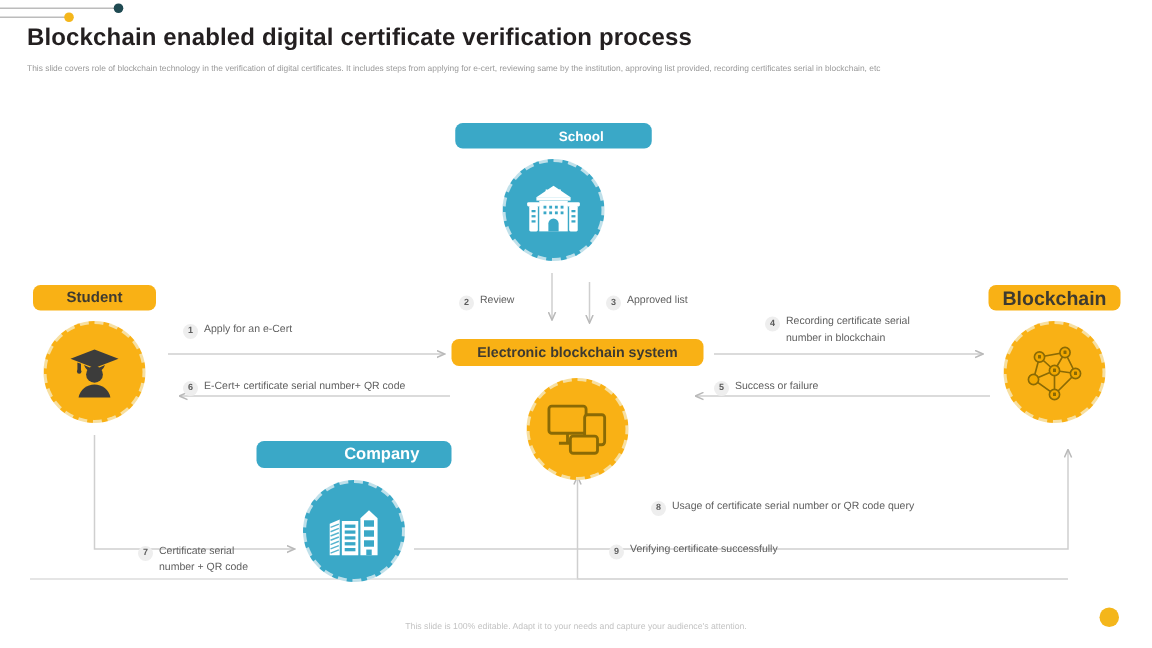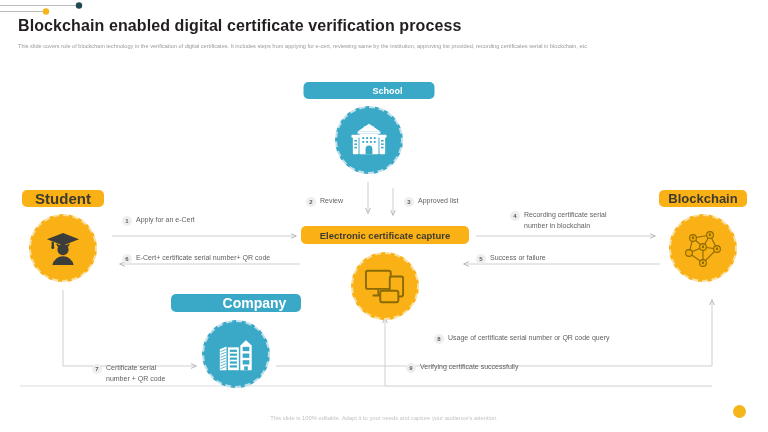--- a/index.html
+++ b/index.html
@@ -147,21 +147,21 @@
           <rect x="14.5" y="5.6" width="1.3" height="5"></rect>
           <rect x="17.6" y="5" width="1.3" height="5.6"></rect>
           <rect x="20.7" y="5" width="1.3" height="5.6"></rect>
           <rect x="23.8" y="5.6" width="1.3" height="5"></rect>
         </g>
       </svg>
     </div>
   </div>
 
   <div class="node" style="left:28px;top:190px;width:70px;height:100px;">
-    <div class="pill amber" style="top:0;width:82px;height:17px;font-size:15px;">
+    <div class="pill amber" style="top:0;width:82px;height:17px;font-size:10px;">
       <span>Student</span>
     </div>
     <div class="circle amber" style="top:24px;width:68px;height:68px;">
       <svg width="40" height="40" viewBox="0 0 40 40" fill="#3c3c3b">
         <path d="M20 5 L36 11.2 L20 17.4 L4 11.2 Z"></path>
         <path d="M8.6 13.6 L8.6 18.8 a1.2 1.2 0 0 0 2.4 0 L11 14.5 Z"></path>
         <circle cx="9.8" cy="19.6" r="1.5"></circle>
         <path d="M13 15.4 a7.4 7.4 0 0 0 14 0 L20 18.5 Z"></path>
         <circle cx="20" cy="21.6" r="5.6"></circle>
         <path d="M9.4 37 a10.8 10.8 0 0 1 21.2 0 Z"></path>
@@ -194,34 +194,34 @@
           <rect x="23" y="37.6" width="2" height="2.4" rx=".4"></rect>
           <rect x="23" y="21.6" width="2" height="2.4" rx=".4"></rect>
           <rect x="13" y="12.6" width="2" height="2.4" rx=".4"></rect>
         </g>
       </svg>
     </div>
   </div>
 
   <div class="node" style="left:350px;top:226px;width:70px;height:96px;">
     <div class="pill amber" style="top:0;width:168px;height:18px;font-size:9.5px;">
-      <span>Electronic certificate capture</span>
+      <span>Electronic blockchain system</span>
     </div>
     <div class="circle amber" style="top:26px;width:68px;height:68px;">
       <svg width="44" height="40" viewBox="0 0 46 42" fill="none" stroke="#8a6a05" stroke-width="2">
         <rect x="3" y="5" width="26" height="19" rx="2" fill="#f9b115"></rect>
         <path d="M16 24 L16 30 M10 31 L22 31"></path>
         <rect x="28" y="11" width="14" height="21" rx="2" fill="#f9b115"></rect>
         <rect x="18" y="26" width="19" height="12" rx="2" fill="#f9b115"></rect>
       </svg>
     </div>
   </div>
 
   <div class="node" style="left:201px;top:294px;width:70px;height:96px;">
-    <div class="pill teal" style="top:0;width:93px;height:18px;font-size:14px;">
+    <div class="pill teal" style="top:0;width:93px;height:18px;font-size:11px;">
       <span>Company</span>
     </div>
     <div class="circle teal" style="top:26px;width:68px;height:68px;">
       <svg width="40" height="40" viewBox="0 0 42 42" fill="#ffffff">
         <path d="M4 16 L11 13 L11 38 L4 38 Z"></path>
         <g stroke="#3aa8c7" stroke-width="1" opacity=".85">
           <path d="M4.6 18.5 L10.4 16.2 M4.6 21.5 L10.4 19.2 M4.6 24.5 L10.4 22.2
                    M4.6 27.5 L10.4 25.2 M4.6 30.5 L10.4 28.2 M4.6 33.5 L10.4 31.2
                    M4.6 36.5 L10.4 34.2"></path>
         </g>

